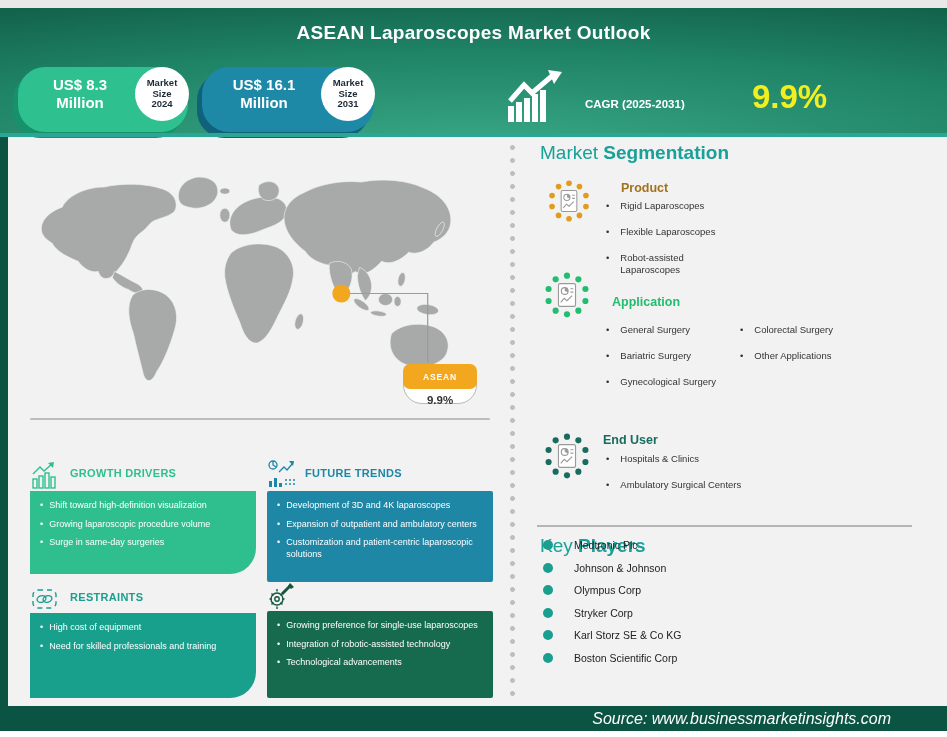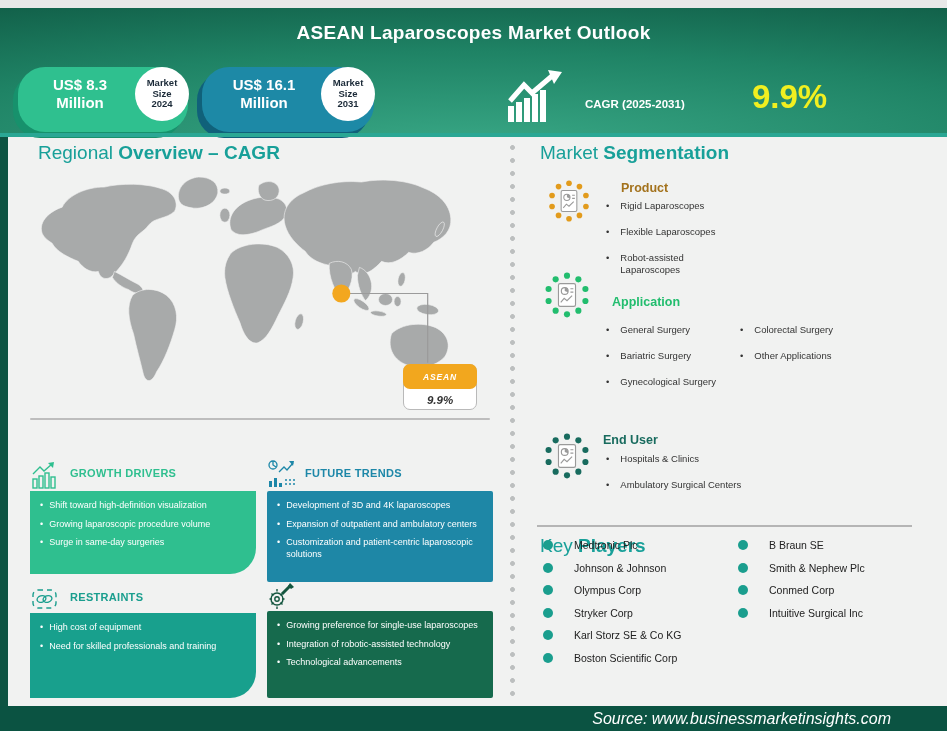--- a/index.html
+++ b/index.html
@@ -35,22 +35,22 @@
   .cagr-value { position:absolute; left:752px; top:70px; color:#f1ef20; font-weight:bold; font-size:33px; }
   .topline { position:absolute; left:0; top:125px; width:947px; height:4px; background:#2aa794; }
   .leftstrip { position:absolute; left:0; top:129px; width:8px; height:594px; background:#0d5342; }
   
   .sec-title { position:absolute; color:#18a099; font-size:19px; }
   .sec-title b { font-weight:bold; }
   
   .map-wrap { position:absolute; left:28px; top:163px; width:462px; height:246px; }
   .map-divider { position:absolute; left:30px; top:410px; width:460px; height:2px; background:#bdbdbd; border-radius:2px; }
   .asean-badge {
-    position:absolute; left:403px; top:356px; width:74px; height:46px;
-    background:#fff; border:1px solid #b9b9b9; border-radius:7px;font-style:italic;
+    position:absolute; left:403px; top:356px; width:74px; height:40px;
+    background:#fff; border:1px solid #b9b9b9; border-radius:19px;
   }
   .asean-badge .tag {
     height:25px; margin:-1px -1px 0 -1px; background:#f2a71e; border-radius:7px;
     color:#fff; font-weight:bold; font-size:8.5px; letter-spacing:.8px;
     display:flex; align-items:center; justify-content:center;
   }
   .asean-badge .val {
     height:21px; display:flex; align-items:center; justify-content:center;
     color:#333; font-weight:bold; font-size:11.5px;
   }
@@ -131,24 +131,20 @@
       <polyline points="4,31 18,15 26,23 46,6" fill="none" stroke="#ffffff" stroke-width="5"></polyline>
       <path d="M42,0 L56,2 L48,14 Z" fill="#ffffff"></path>
     </svg>
     <div class="cagr-label">CAGR (2025-2031)</div>
     <div class="cagr-value">9.9%</div>
   </div>
 
   <div class="topline"></div>
   <div class="leftstrip"></div>
 
-  <div class="sec-title" style="left:38px; top:134px;">
-    <span>Regional</span>
-    <b>Overview – CAGR</b>
-  </div>
 
   <div class="map-wrap">
     <svg width="462" height="246" viewBox="0 0 460 245">
       <g fill="#a8aaaa" stroke="#f1f2f1" stroke-width="0.6">
         <path d="M14,62 C10,50 22,40 34,36 C40,24 58,16 76,16 C92,12 118,12 134,18 C146,22 150,32 146,40 C138,48 126,46 120,54 C114,62 108,62 104,72 C100,84 94,94 86,102 C80,110 72,108 70,100 C62,102 54,96 50,90 C40,86 28,80 24,72 C18,68 16,66 14,62 Z"></path>
         <path d="M86,100 C94,104 100,108 108,112 C112,114 116,118 114,121 C110,123 104,121 100,118 C94,116 88,112 84,106 Z"></path>
         <path d="M150,28 C148,16 158,7 170,6 C182,6 190,12 189,22 C187,32 176,38 165,37 C157,36 151,34 150,28 Z"></path>
         <path d="M104,124 C112,116 128,116 138,124 C148,132 150,146 146,158 C142,172 136,188 128,200 C124,210 118,212 115,203 C112,190 108,176 105,162 C100,148 98,134 104,124 Z"></path>
         <path d="M202,58 C198,46 206,36 216,31 C226,26 240,24 250,28 C258,32 260,40 255,47 C248,55 238,56 230,60 C220,64 207,66 202,58 Z"></path>
         <path d="M230,14 C238,8 248,10 250,18 C251,26 244,31 236,29 C230,27 228,19 230,14 Z"></path>
@@ -444,35 +440,17 @@
       </div>
     <div class="kp-row">
         <span class="kp-dot"></span>
         <span class="t">Karl Storz SE &amp; Co KG</span>
       </div>
     <div class="kp-row">
         <span class="kp-dot"></span>
         <span class="t">Boston Scientific Corp</span>
       </div>
   </div>
-  <div class="kp-col" style="left:738px;">
-    <div class="kp-row">
-        <span class="kp-dot"></span>
-        <span class="t">B Braun SE</span>
-      </div>
-    <div class="kp-row">
-        <span class="kp-dot"></span>
-        <span class="t">Smith &amp; Nephew Plc</span>
-      </div>
-    <div class="kp-row">
-        <span class="kp-dot"></span>
-        <span class="t">Conmed Corp</span>
-      </div>
-    <div class="kp-row">
-        <span class="kp-dot"></span>
-        <span class="t">Intuitive Surgical Inc</span>
-      </div>
-  </div>
 
   <div class="footbar">Source:  www.businessmarketinsights.com</div>
   <div class="footwhite"></div>
 
 </div>
 
 </body></html>

